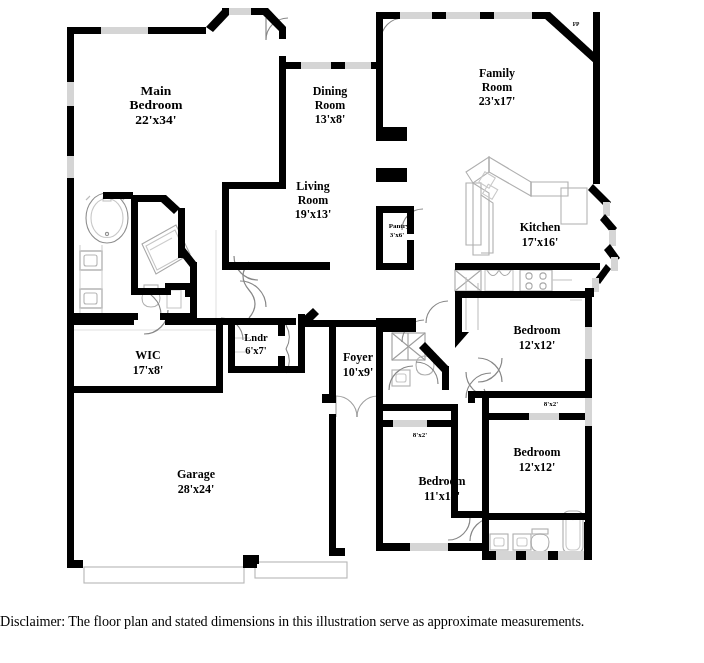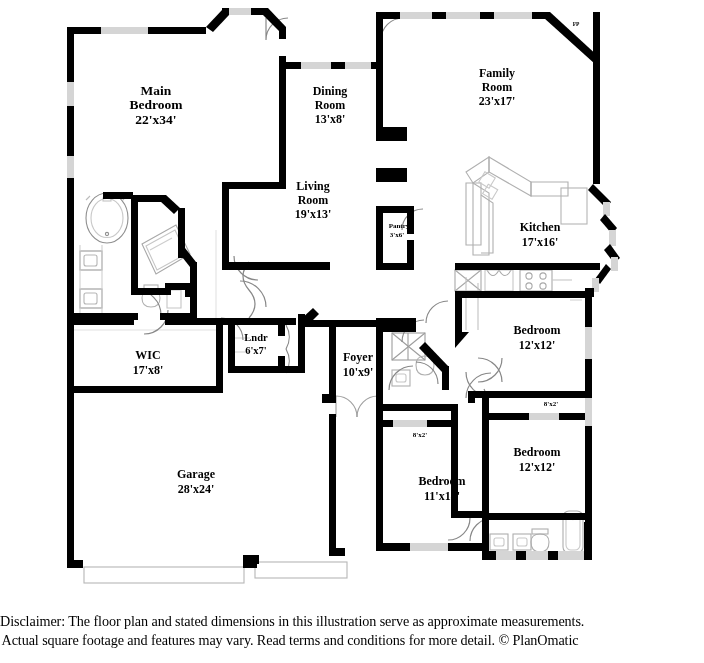--- a/index.html
+++ b/index.html
@@ -437,16 +437,15 @@
         <text class="room-label rl-xs" x="420" y="435">8'x2'</text>
 
         <text class="room-label rl-xxs" x="576" y="25">FP</text>
       </g>
 
     </svg>
   </div>
 
   <div id="disclaimer">
     <span class="dline">Disclaimer: The floor plan and stated dimensions in this illustration serve as approximate measurements.</span>
-    <span class="dline">Actual square footage and features may vary. Read terms and conditions for more detail. © PlanOmatic</span>
   </div>
 
 </div>
 
 </body></html>

